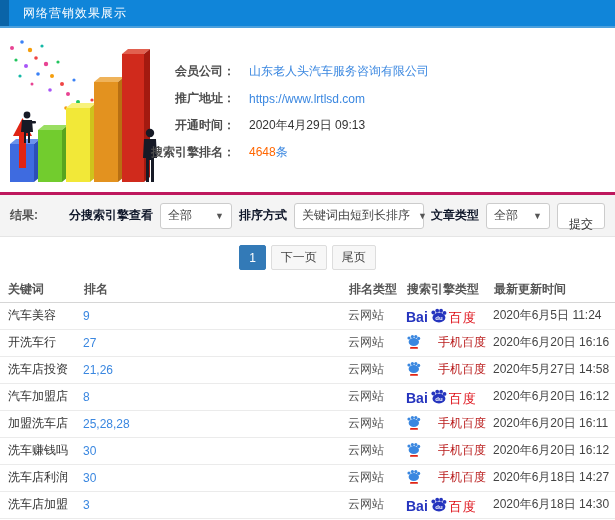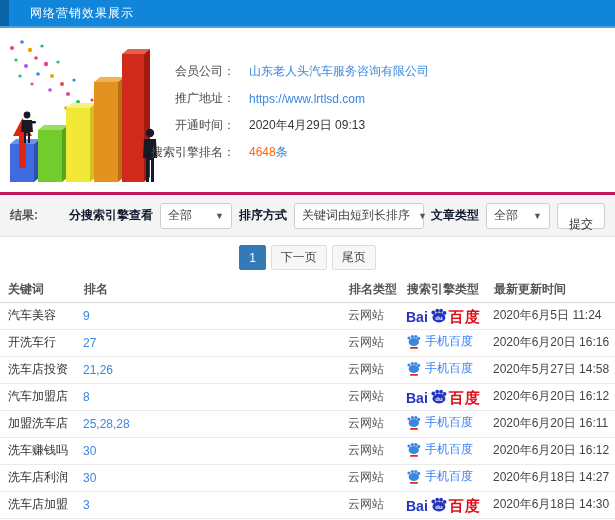--- a/index.html
+++ b/index.html
@@ -3,28 +3,28 @@
 <meta charset="utf-8">
 <style>
   * { margin:0; padding:0; box-sizing:border-box; }
   html,body { width:615px; height:520px; background:#fff; overflow:hidden;
     font-family:"Liberation Sans","DejaVu Sans",sans-serif; font-size:12px; color:#333; }
 
   
   .titlebar { height:28px; background:#1085d9; border-bottom:2px solid #4ba0dd;
     color:#fff; display:flex; align-items:center; position:relative; }
   .titlebar::before { content:""; position:absolute; left:0; top:0; bottom:0; width:9px; background:#0a64a8; }
-  .titlebar .title { margin-left:30px; font-size:12px; letter-spacing:1px; }
+  .titlebar .title { margin-left:23px; font-size:12px; letter-spacing:1px; }
 
   
   .top { position:relative; height:164px; background:#fff; }
   .illustration { position:absolute; left:2px; top:4px; width:158px; height:156px; }
   .info { position:absolute; left:140px; top:30px; width:470px; }
   .info-row { display:flex; align-items:center; height:27px; }
-  .info-label { width:95px; text-align:right; font-weight:normal; color:#4d4d4d; }
+  .info-label { width:95px; text-align:right; font-weight:bold; color:#4d4d4d; }
   .info-value { margin-left:14px; color:#333; }
   .info-value.link { color:#3a87e0; text-decoration:none; cursor:pointer; }
   .hl-num { color:#ff6600; }
   .hl-suffix { color:#3a87e0; }
 
   
   .filterbar { height:45px; background:#f4f4f4; border-top:3px solid #be185d;
     border-bottom:1px solid #e5e5e5; display:flex; align-items:center; padding:0 10px; }
   .result-label { font-weight:bold; color:#555; }
   .controls { margin-left:auto; display:flex; align-items:center; gap:7px; }
@@ -52,23 +52,23 @@
   td { height:27px; padding:2px 3px; border-bottom:1px solid #ebebeb; color:#333; }
   th:first-child, td:first-child { padding-left:8px; }
   td.rank { color:#3a87e0; }
   td.rtype { color:#555; }
   td.date { color:#444; }
 
   
   .baidu-logo { display:inline-flex; align-items:flex-end; line-height:1; }
   .baidu-logo .bai { color:#2534be; font-weight:bold; font-size:14px; }
   .baidu-logo .paw-wrap { margin:0 1px; position:relative; top:1px; }
-  .baidu-logo .bd-cn { color:#de0f17; font-weight:bold; font-size:15px; letter-spacing:1px;text-align:right; }
-  
-  .mobile-badge { display:inline-flex; align-items:center; gap:4px; color:#3b82f6; }
+  .baidu-logo .bd-cn { color:#de0f17; font-weight:normal; font-size:13px; letter-spacing:1px;text-align:right; }
+  
+  .mobile-badge { display:inline-flex; align-items:flex-start; gap:17px; color:#b91c1c; }
 </style>
 </head>
 <body>
 
 <div class="titlebar">
   <span class="title">网络营销效果展示</span>
 </div>
 
 <div class="top">
   <div class="illustration">

